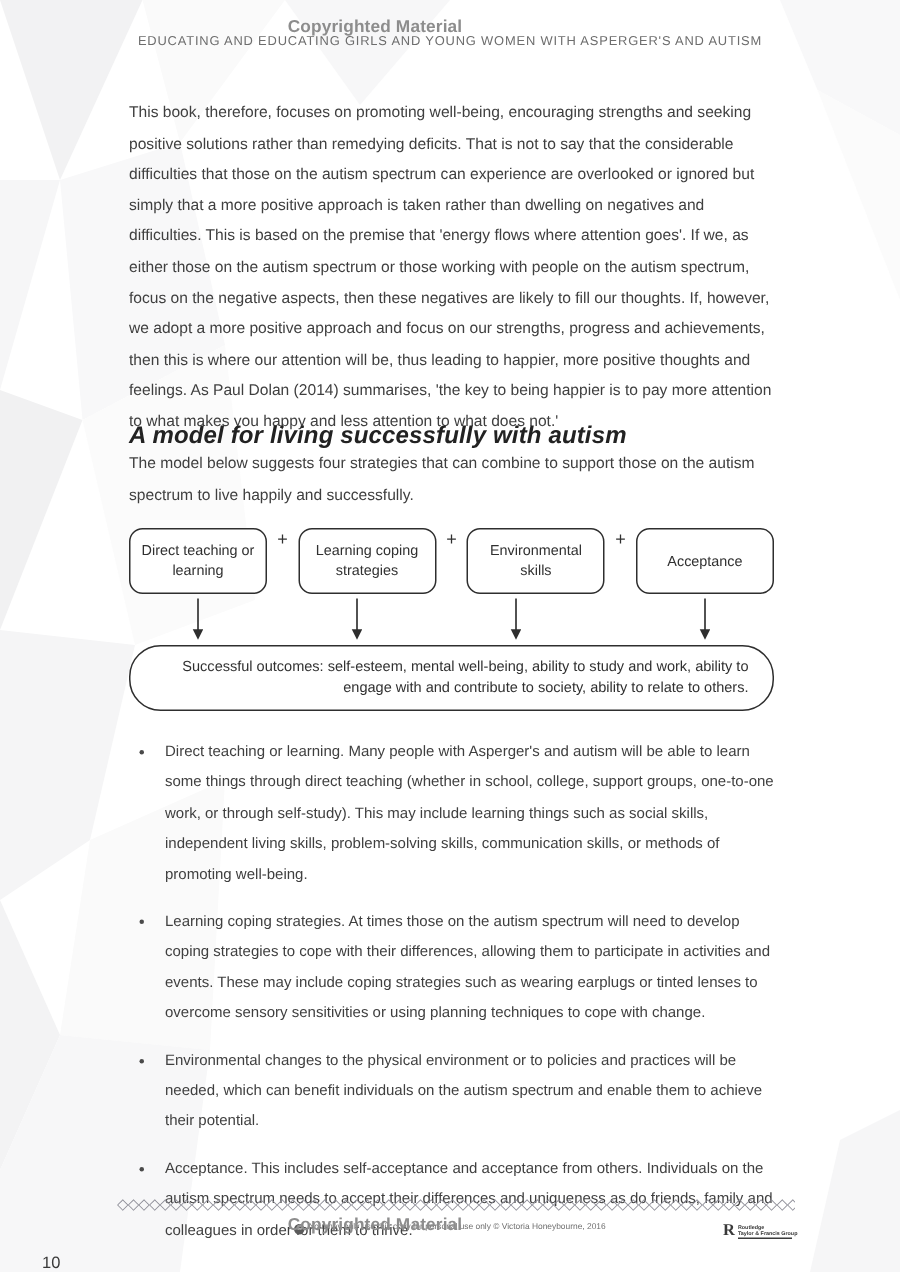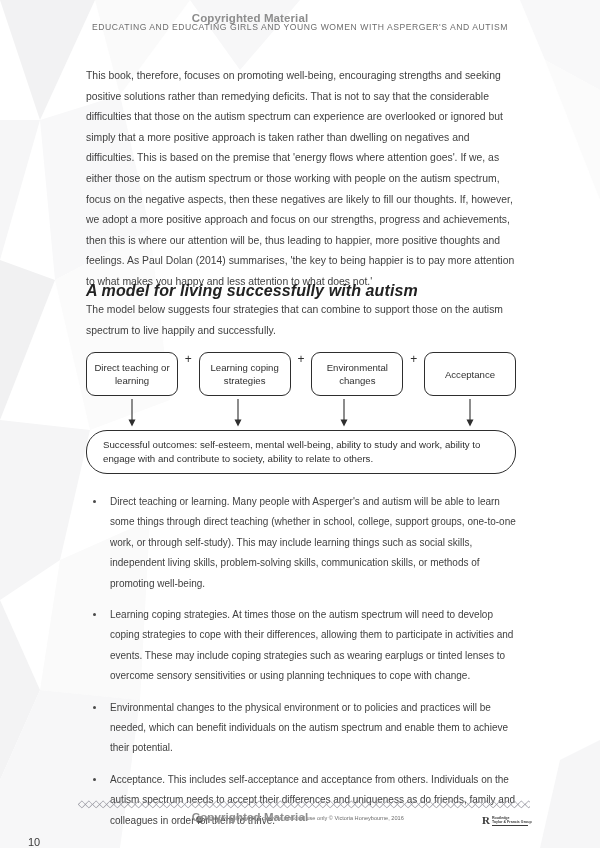--- a/index.html
+++ b/index.html
@@ -138,21 +138,21 @@
     left: 0;
     width: 430px;
     height: 44px;
     border: 1.1px solid #2e2e2e;
     border-radius: 21px;
     background: #ffffff;
     box-sizing: border-box;
     display: flex;
     align-items: center;
     justify-content: center;
-    text-align: left;
+    text-align: right;
     font-size: 9.7px;
     line-height: 14.5px;
     color: #303030;
     padding: 0 16px;
   }
 
   
   .bullets {
     position: absolute;
     left: 86px;
@@ -303,21 +303,21 @@
       <p class="para">The model below suggests four strategies that can combine to support those on the autism spectrum to live happily and successfully.</p>
     </div>
 
     <div class="diagram">
 
       <div class="strategy-row">
         <div class="strategy-box">Direct teaching or learning</div>
         <div class="plus-sign">+</div>
         <div class="strategy-box">Learning coping strategies</div>
         <div class="plus-sign">+</div>
-        <div class="strategy-box">Environmental changes</div>
+        <div class="strategy-box">Environmental skills</div>
         <div class="plus-sign">+</div>
         <div class="strategy-box">Acceptance</div>
       </div>
 
       <svg class="arrows-layer" viewBox="0 0 430 32" preserveAspectRatio="none">
         <defs>
           <marker id="arrowhead" markerWidth="7" markerHeight="7" refX="3.2" refY="3.2" orient="auto">
             <polygon points="0,0 6.4,3.2 0,6.4" fill="#2e2e2e"></polygon>
           </marker>
         </defs>

